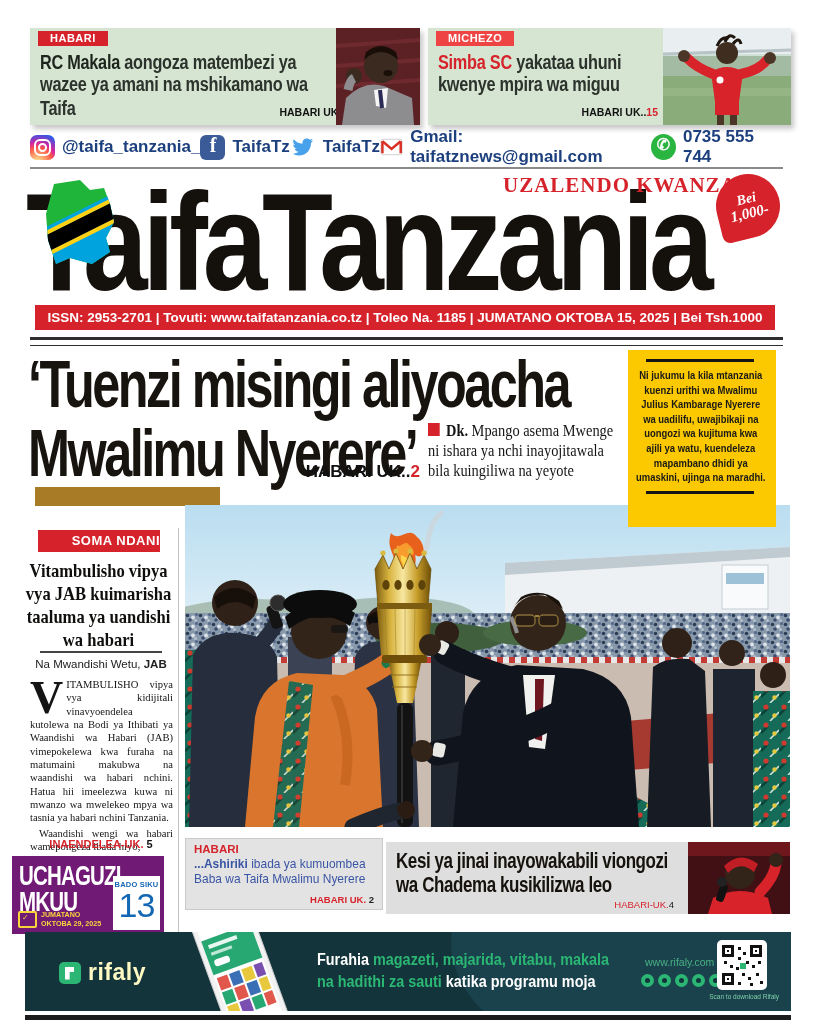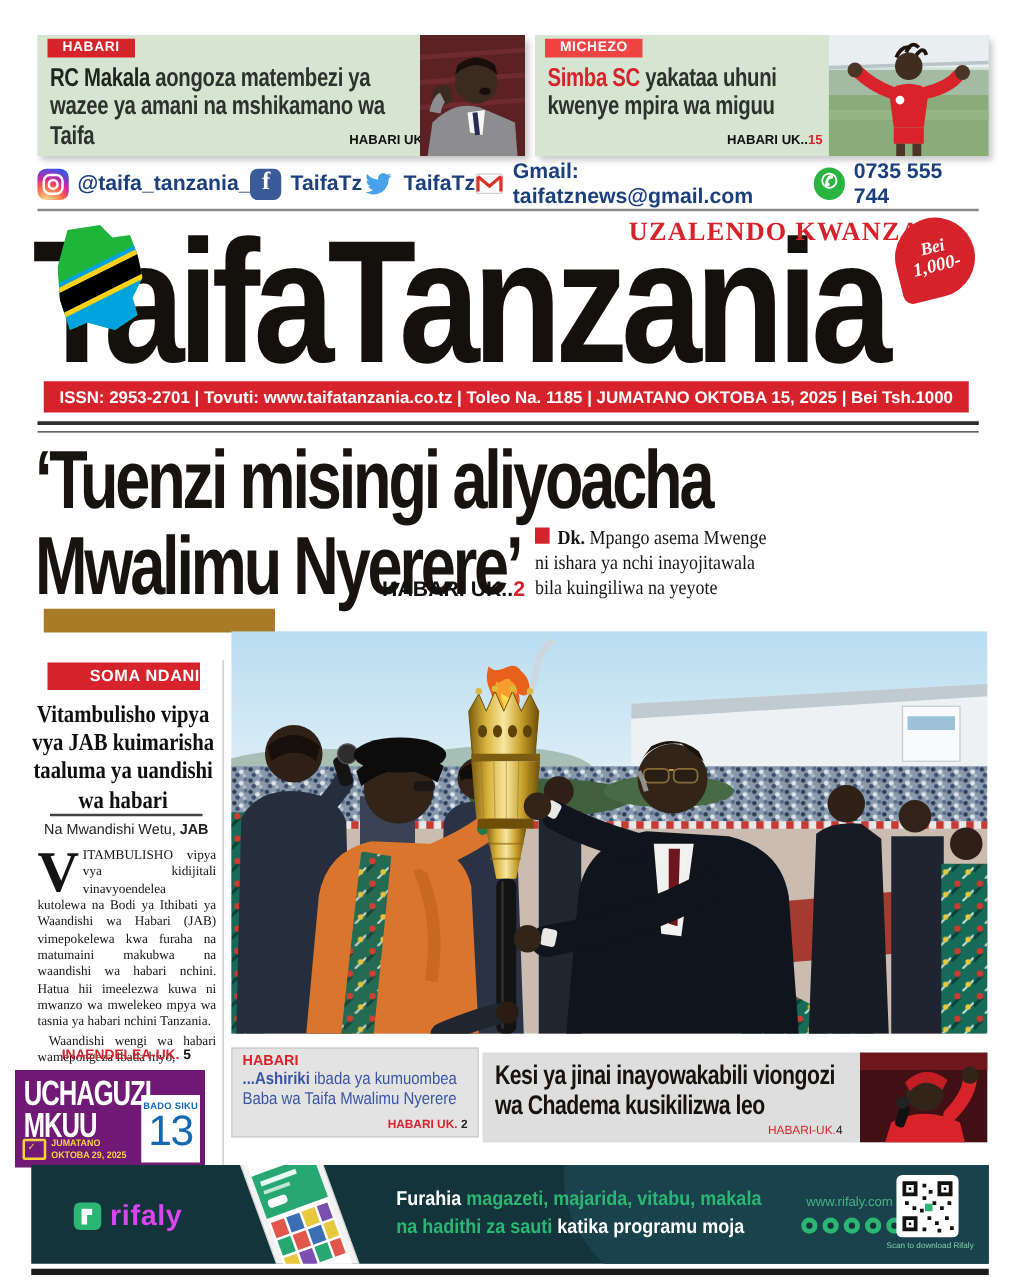--- a/index.html
+++ b/index.html
@@ -95,21 +95,21 @@
   .cr-ref{position:absolute;left:200px;top:57px;width:88px;text-align:right;font-size:9.5px;font-weight:normal;color:#d6232b}
   .cr-ref .n{color:#222}
   .cr-photo{position:absolute;right:0;top:0}
 
   
   .ad{position:absolute;left:25px;top:932px;width:766px;height:79px;background:#14343c;overflow:hidden}
   .ad::before{content:"";position:absolute;right:-80px;top:-120px;width:420px;height:260px;border-radius:50%;background:#1a424d}
   .ad-logo{position:absolute;left:34px;top:27px;display:flex;align-items:center;gap:7px}
   .ad-ic{width:22px;height:22px;border-radius:5px;background:#2bb673;position:relative}
   .ad-ic::after{content:"";position:absolute;left:6px;top:5px;width:9px;height:13px;background:#fff;clip-path:polygon(0 0,100% 0,100% 42%,52% 42%,52% 100%,0 100%)}
-  .ad-brand{color:#d946ef;font-weight:bold;font-size:23px;letter-spacing:.5px}
+  .ad-brand{color:#fef9c3;font-weight:bold;font-size:23px;letter-spacing:.5px}
   .ad-phone{position:absolute;left:150px;top:-8px}
   .ad-text{position:absolute;left:292px;top:17px;font-size:16px;line-height:1.4;transform:scale(.9,1);transform-origin:left top;white-space:nowrap}
   .ad-text .w{color:#fff;font-weight:bold}
   .ad-text .g{color:#2bb673;font-weight:bold}
   .ad-url{position:absolute;left:620px;top:24px;color:#49b183;font-size:10.5px}
   .ad-social{position:absolute;left:616px;top:42px;display:flex;gap:4px}
   .ad-social i{width:13px;height:13px;border-radius:50%;background:#2bb673;display:block;position:relative}
   .ad-social i::after{content:"";position:absolute;left:4px;top:4px;width:5px;height:5px;border-radius:50%;background:#14343c}
   .ad-qr{position:absolute;right:24px;top:8px}
   .qr-cap{position:absolute;right:12px;top:61px;color:#7fcfa8;font-size:6.5px}
@@ -214,20 +214,25 @@
       <path d="M0,78 L72,42" stroke="#fcd116" stroke-width="4"></path>
     </g>
   </svg>
   <div class="issn">ISSN: 2953-2701 | Tovuti: www.taifatanzania.co.tz | Toleo Na. 1185 | JUMATANO OKTOBA 15, 2025 | Bei Tsh.1000</div>
   <div class="dline"></div>
 
   <div class="hl hl1">‘Tuenzi misingi aliyoacha</div>
   <div class="hl hl2">Mwalimu Nyerere’</div>
   <div class="hl-ref"><span>HABARI UK..</span><span class="ref-num">2</span></div>
   <div class="subhead"><span class="sq"></span><b>Dk.</b><span> Mpango asema Mwenge ni ishara ya nchi inayojitawala bila kuingiliwa na yeyote</span></div>
+  <div class="quote-box">
+    <div class="qrule"></div>
+    <div class="quote-text">Ni jukumu la kila mtanzania kuenzi urithi wa Mwalimu Julius Kambarage Nyerere wa uadilifu, uwajibikaji na uongozi wa kujituma kwa ajili ya watu, kuendeleza mapambano dhidi ya umaskini, ujinga na maradhi.</div>
+    <div class="qrule bottom"></div>
+  </div>
   <div class="gold-bar"></div>
 
   <div class="vline"></div>
   <div class="soma">SOMA NDANI</div>
   <div class="sb-head">Vitambulisho vipya vya JAB kuimarisha taaluma ya uandishi wa habari</div>
   <div class="sb-rule"></div>
   <div class="sb-byline"><span>Na Mwandishi Wetu, </span><b>JAB</b></div>
   <div class="sb-body">
     <span class="drop">V</span><span>ITAMBULISHO vipya vya kidijitali vinavyoendelea kutolewa na Bodi ya Ithibati ya Waandishi wa Habari (JAB) vimepokelewa kwa furaha na matumaini makubwa na waandishi wa habari nchini. Hatua hii imeelezwa kuwa ni mwanzo wa mwelekeo mpya wa tasnia ya habari nchini Tanzania.</span>
     <p class="p2">Waandishi wengi wa habari wamepongeza ibada hiyo,</p>

